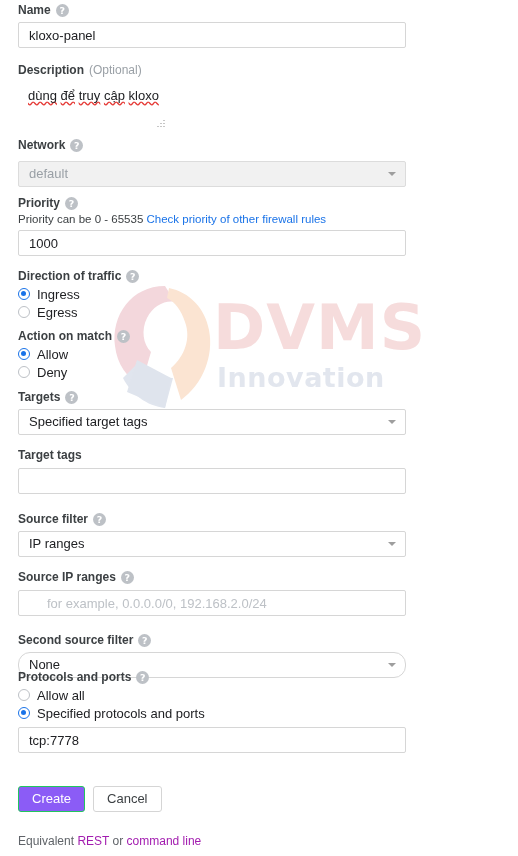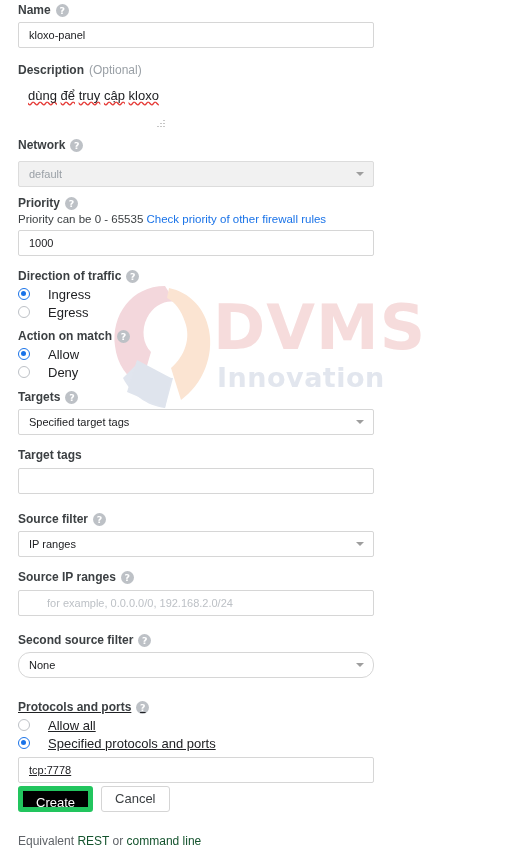--- a/index.html
+++ b/index.html
@@ -97,26 +97,26 @@
     color: #ffffff;
     font-size: 9.5px;
     font-weight: bold;
     line-height: 13px;
     text-align: center;
     font-family: "DejaVu Sans", sans-serif;
     flex: 0 0 auto;
   }
 
   input.txt, .selectbox, textarea.txt {
-    width: 356px;
+    width: 388px;
     border: 1px solid #d6d6d6;
     border-radius: 2px;
     background: transparent;
     font-family: "Liberation Sans", sans-serif;
-    font-size: 11px;
+    font-size: 13px;
     color: #202124;
     padding: 0 10px;
     height: 26px;
     outline: none;
     display: block;
   }
   input.txt::placeholder { color: #bdc1c6; }
   .resize-grip {
     position: absolute;
     right: 4px; bottom: 3px;
@@ -156,21 +156,21 @@
   .sq {
     text-decoration: underline wavy #e53935;
     text-decoration-skip-ink: none;
     text-align: right;
   }
 
   
   .radio-row {
     display: flex;
     align-items: center;
-    gap: 18px;
+    gap: 7px;
     height: 16px;
     margin-top: 1px;
   }
   .radio {
     width: 12px; height: 12px;
     border-radius: 50%;
     border: 1.5px solid #bdc1c6;
     background: #fff;
     position: relative;
     flex: 0 0 auto;
@@ -191,34 +191,34 @@
     height: 26px;
     border-radius: 3px;
     font-family: "Liberation Sans", sans-serif;
     font-size: 13px;
     padding: 0 13px;
     cursor: pointer;
     line-height: 24px;
     display: inline-block;
   }
   .btn-primary {
-    background: #000000;
-    border: 5px solid #22c55e;
+    background: #8b5cf6;
+    border: 1px solid #22c55e;
     color: #ffffff;
   }
   .btn-secondary {
     background: #ffffff;
     border: 1px solid #d5d5d5;
     color: #3c4043;
   }
   .footer-note {
     font-size: 12px;
     color: #5f6368;
   }
-  .footer-note a { color: #14532d; text-decoration: none; }
+  .footer-note a { color: #a21caf; text-decoration: none; }
 </style>
 </head>
 <body>
 
 <div class="watermark">
   <div class="wm-inner">
     <svg class="wm-logo" viewBox="0 0 120 130">
       <path d="M58 4 C24 4 4 34 8 64 C10 82 20 96 34 104 L44 70 C36 62 34 48 40 36 C46 24 58 18 68 20 Z" fill="#f3d7dc"></path>
       <path d="M62 6 C82 10 98 26 102 48 C107 74 96 102 74 118 L64 86 C78 74 84 56 78 40 C74 28 68 20 60 16 Z" fill="#fbe4d2"></path>
       <path d="M16 96 C24 112 40 124 58 126 L66 96 C52 96 40 90 32 80 Z" fill="#e0e5ee"></path>
@@ -355,21 +355,21 @@
     <div class="label">
       <span>Second source filter</span>
       <span class="help-icon">?</span>
     </div>
     <div class="selectbox" style="margin-top:5px;border-radius:12px;">
       <span>None</span>
       <span class="sel-arrow"></span>
     </div>
   </div>
 
-  <div class="field" style="left:18px; top:700px;text-decoration:underline;">
+  <div class="field" style="left:18px; top:670px;">
     <div class="label">
       <span>Protocols and ports</span>
       <span class="help-icon">?</span>
     </div>
     <div class="radio-row" style="margin-top:3px;">
       <span class="radio"></span>
       <span class="radio-label">Allow all</span>
     </div>
     <div class="radio-row" style="margin-top:2px;">
       <span class="radio on"></span>

